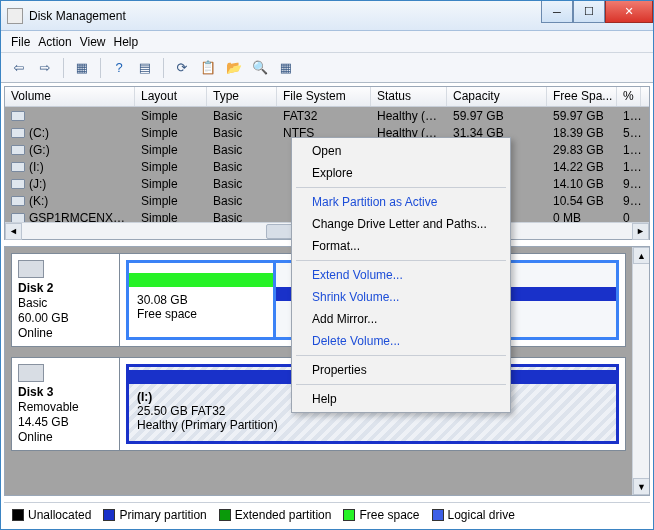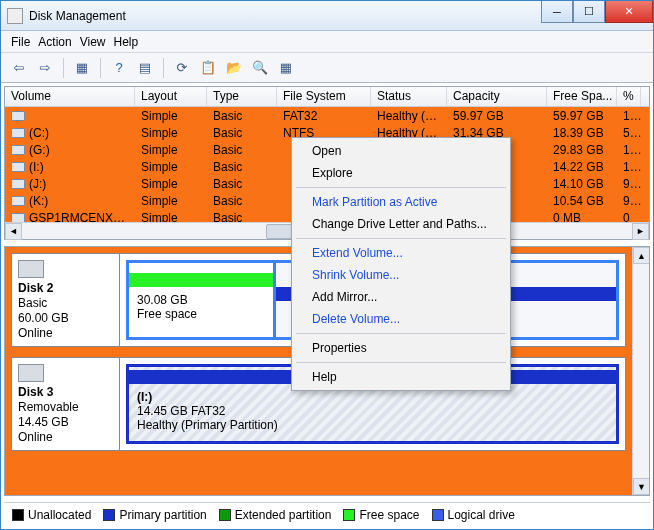--- a/index.html
+++ b/index.html
@@ -10,21 +10,21 @@
   .titlebar .title { flex:1; }
   .winbtns { display:flex; height:100%; }
   .winbtn { width:32px; height:22px; margin-top:0; border:1px solid #6b8aaf; border-top:none; background:linear-gradient(#eaf2fb,#cfe2f6); display:flex; align-items:center; justify-content:center; font-size:11px;}
   .winbtn.close { width:48px; background:linear-gradient(#f07a6f,#d9342a); color:#fff; border-color:#9e2a22;}
   .menubar { height:22px; background:#f4f6fa; display:flex; align-items:center; gap:8px; padding:0 10px; border-bottom:1px solid #d0d7e0;}
   .menubar span { cursor:default; }
   .toolbar { height:30px; background:#f4f6fa; display:flex; align-items:center; gap:2px; padding:0 6px; border-bottom:1px solid #aeb9c6;}
   .tb-btn { width:24px; height:22px; border:1px solid transparent; display:flex; align-items:center; justify-content:center; font-size:13px; color:#3a5a85;}
   .tb-sep { width:1px; height:20px; background:#c5ccd6; margin:0 4px;}
   .content { flex:1; display:flex; flex-direction:column; padding:3px; gap:6px; overflow:hidden;}
-  .pane { border:1px solid #9aa7b7; background:#f97316; position:relative; }
+  .pane { border:1px solid #9aa7b7; background:#a3a3a3; position:relative; }
   .table-pane { height:154px; display:flex; flex-direction:column;}
   .thead { display:flex; background:linear-gradient(#fdfdfe,#ebeef3); border-bottom:1px solid #c8cfd9; height:20px; font-size:12px;}
   .th { padding:2px 6px; border-right:1px solid #d6dbe2; overflow:hidden; white-space:nowrap;}
   .tbody { flex:1; overflow:hidden;}
   .tr { display:flex; height:17px; align-items:center;}
   .td { padding:0 6px; overflow:hidden; white-space:nowrap; text-overflow:ellipsis;}
   .c0{width:130px}.c1{width:72px}.c2{width:70px}.c3{width:94px}.c4{width:76px}.c5{width:100px}.c6{width:70px}.c7{width:24px}
   .vol-icon{display:inline-block;width:14px;height:10px;background:#dfe6ee;border:1px solid #7a8aa0;margin-right:4px;vertical-align:middle;border-radius:1px;}
   .hsb { height:17px; background:#f1f3f6; border-top:1px solid #ccd3dc; display:flex; align-items:center;}
   .hsb .arrow{width:17px;height:17px;background:#e5eaf0;border:1px solid #bcc5d1;display:flex;align-items:center;justify-content:center;font-size:9px;}
@@ -217,21 +217,21 @@
           <div class="dicon"></div>
           <b>Disk 3</b>
           <span>Removable</span>
           <span>14.45 GB</span>
           <span>Online</span>
         </div>
         <div class="part-area">
           <div class="partition disk3-part hatched" style="flex:1">
             <div class="part-blue-head"></div>
             <b class="pt">(I:)</b>
-            <span class="pt">14.45 GB FAT32</span>
+            <span class="pt">25.50 GB FAT32</span>
             <span class="pt">Healthy (Primary Partition)</span>
           </div>
         </div>
       </div>
 
     </div>
 
     <div class="legend">
       <span><span class="sw" style="background:#000"></span><span>Unallocated</span></span>
       <span><span class="sw" style="background:#1931c9"></span><span>Primary partition</span></span>
@@ -241,20 +241,21 @@
     </div>
 
   </div>
 
   <div class="ctxmenu">
     <div class="mi">Open</div>
     <div class="mi">Explore</div>
     <div class="sep"></div>
     <div class="mi disabled">Mark Partition as Active</div>
     <div class="mi">Change Drive Letter and Paths...</div>
+    <div class="mi">Format...</div>
     <div class="sep"></div>
     <div class="mi disabled">Extend Volume...</div>
     <div class="mi disabled">Shrink Volume...</div>
     <div class="mi">Add Mirror...</div>
     <div class="mi disabled">Delete Volume...</div>
     <div class="sep"></div>
     <div class="mi">Properties</div>
     <div class="sep"></div>
     <div class="mi">Help</div>
   </div>

